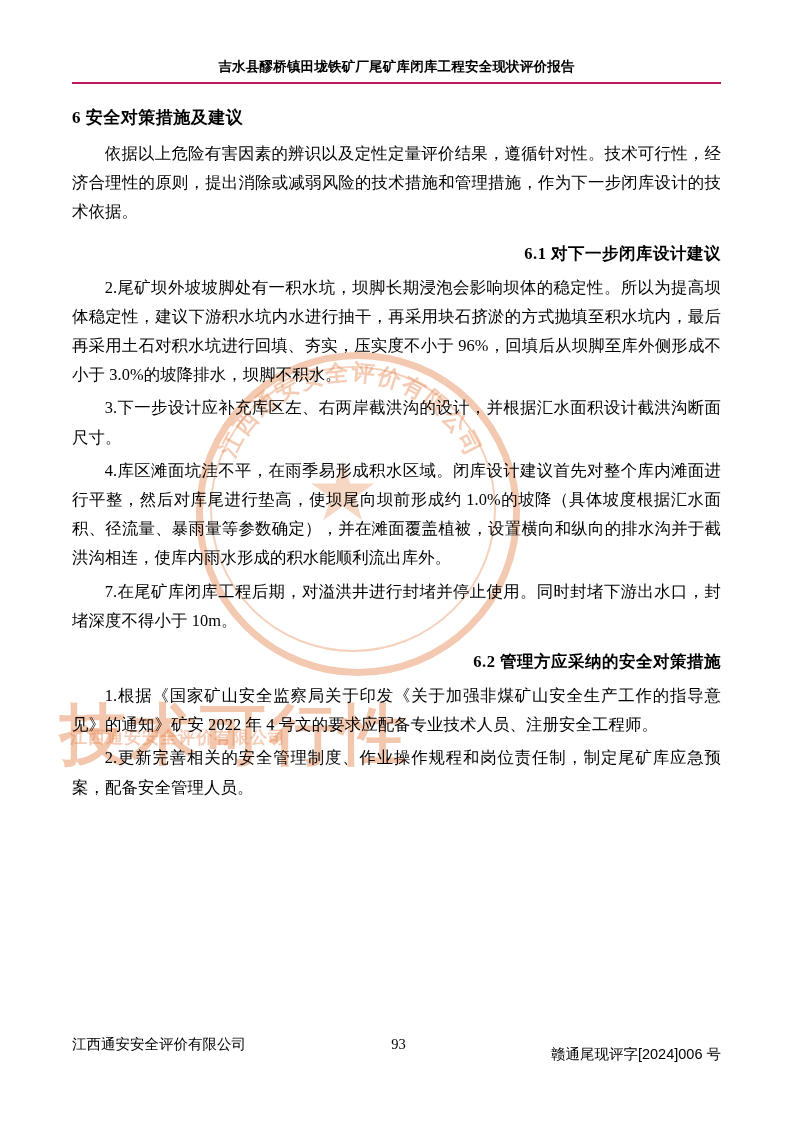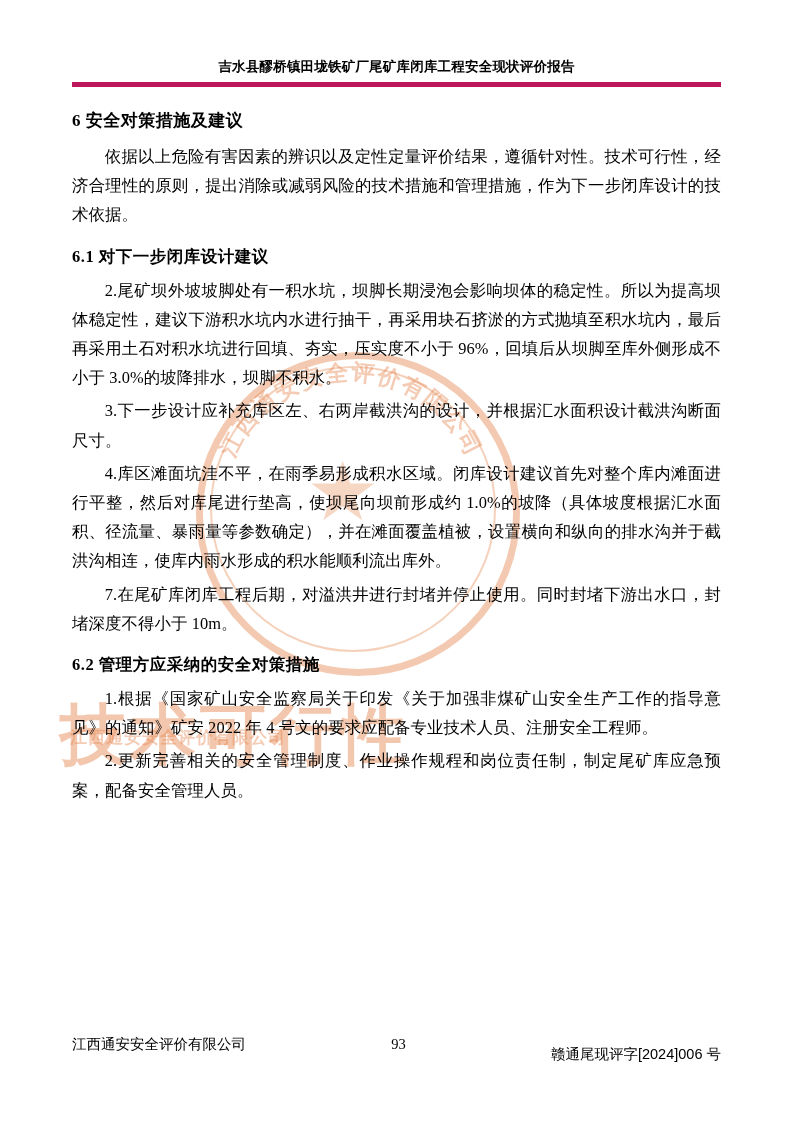--- a/index.html
+++ b/index.html
@@ -25,38 +25,39 @@
     padding: 58px 72px 40px 72px;
   }
 
   
   .doc-header {
     text-align: center;
     font-size: 13.5px;
     font-weight: bold;
     letter-spacing: 0.2px;
     padding-bottom: 6px;
-    border-bottom: 5px solid #be185d;
+    border-bottom: 2px solid #be185d;
     margin-bottom: 22px;
     white-space: nowrap;
   }
 
   
   h1.sec {
     font-size: 17px;
     font-weight: bold;
     margin: 12px 0 10px 0;
     letter-spacing: 0.5px;
   }
   h2.sub {
     font-size: 16.5px;
     font-weight: bold;
     margin: 16px 0 8px 0;
     letter-spacing: 0.5px;
     font-family: "Liberation Serif", "DejaVu Serif", serif;
+    text-align: right;
   }
 
   
   p.para {
     font-size: 16.4px;
     line-height: 1.78;
     margin: 4px 0 1px 0;
     text-align: justify;
     text-indent: 2em;
     letter-spacing: 0.1px;

